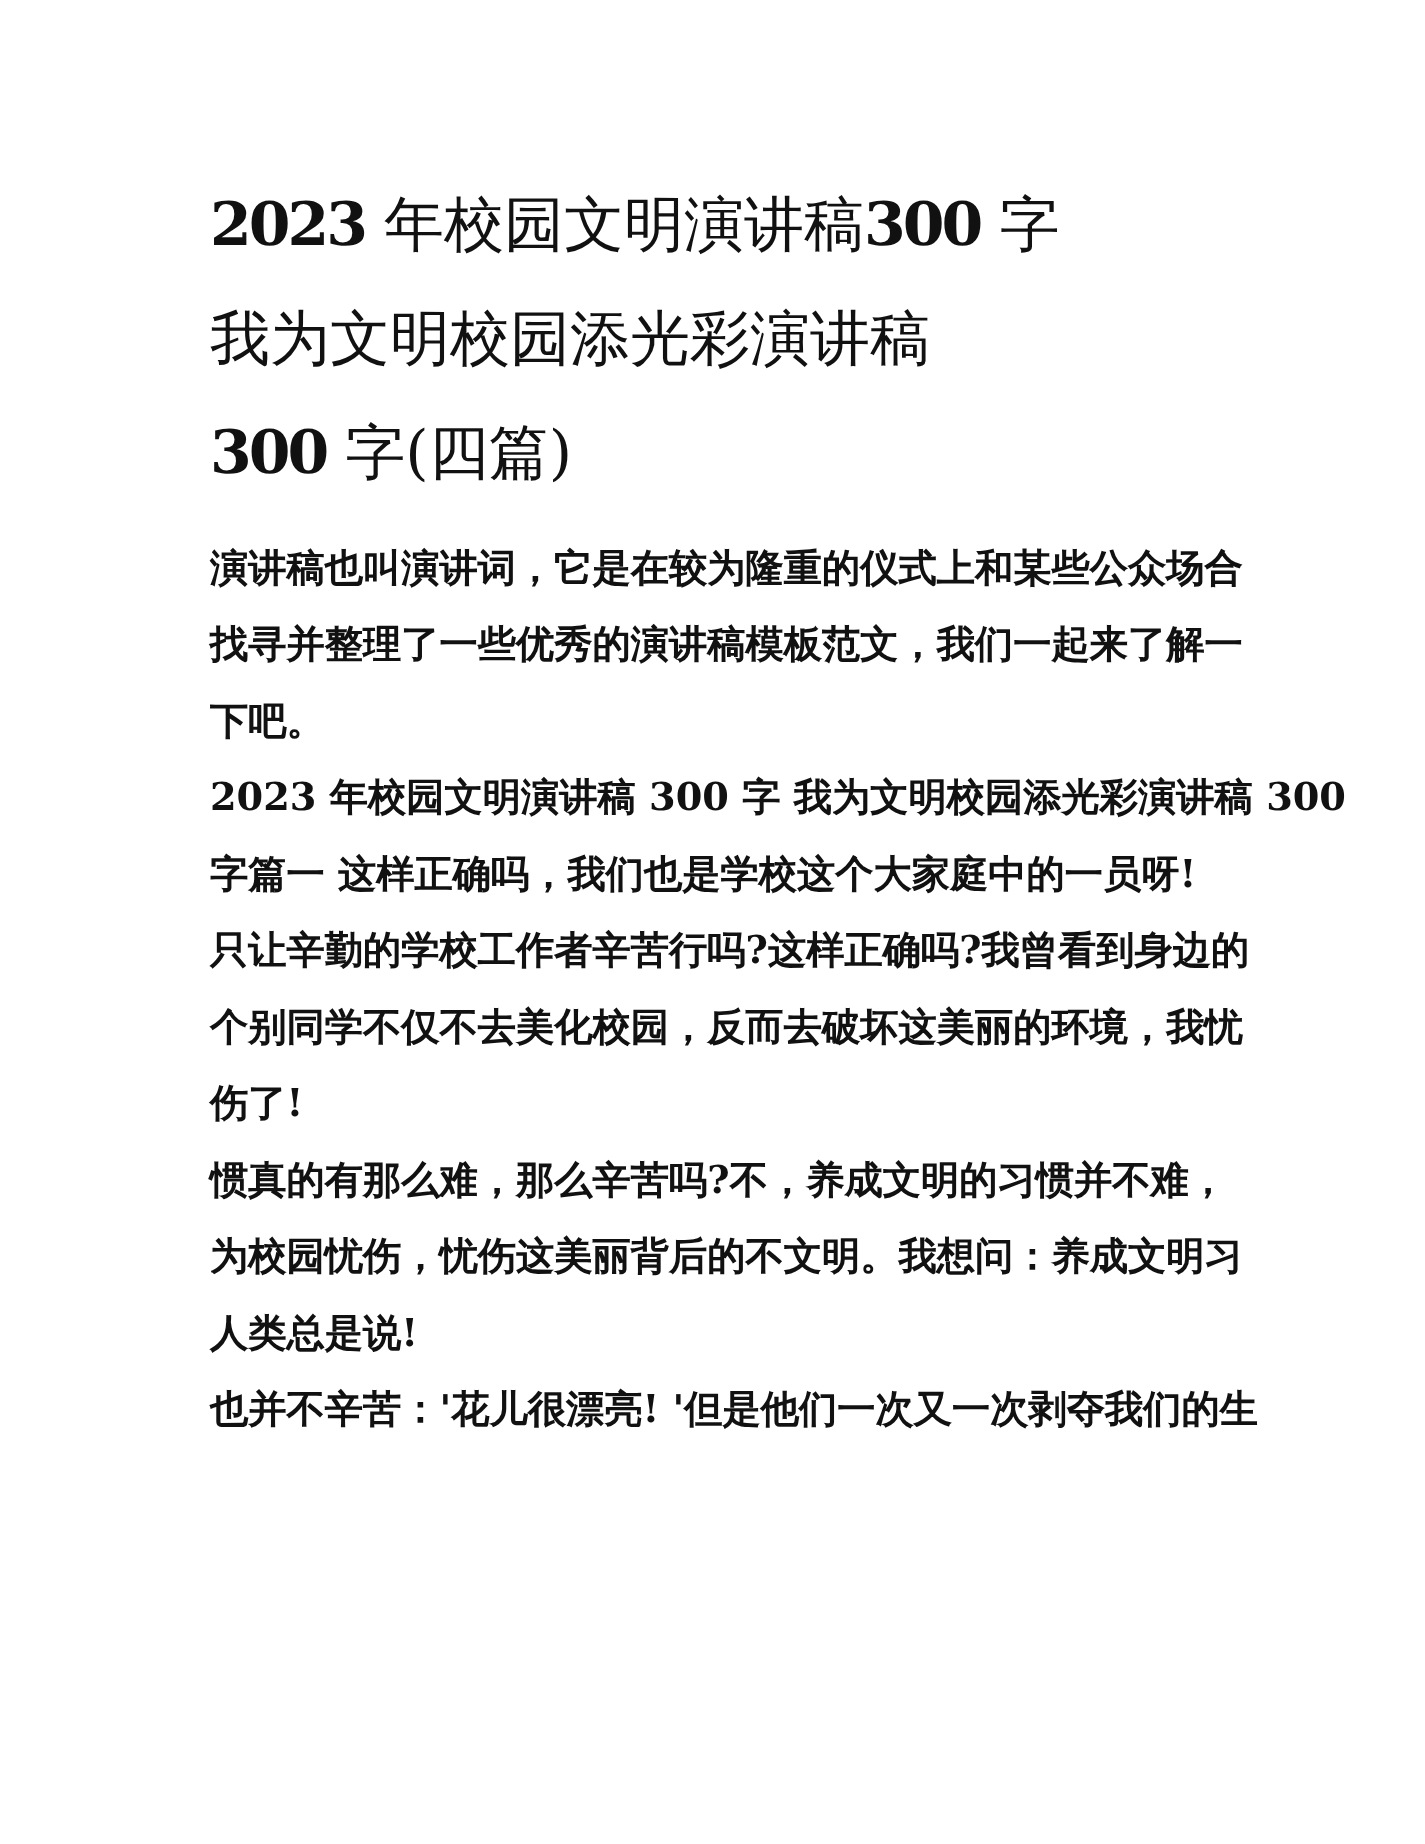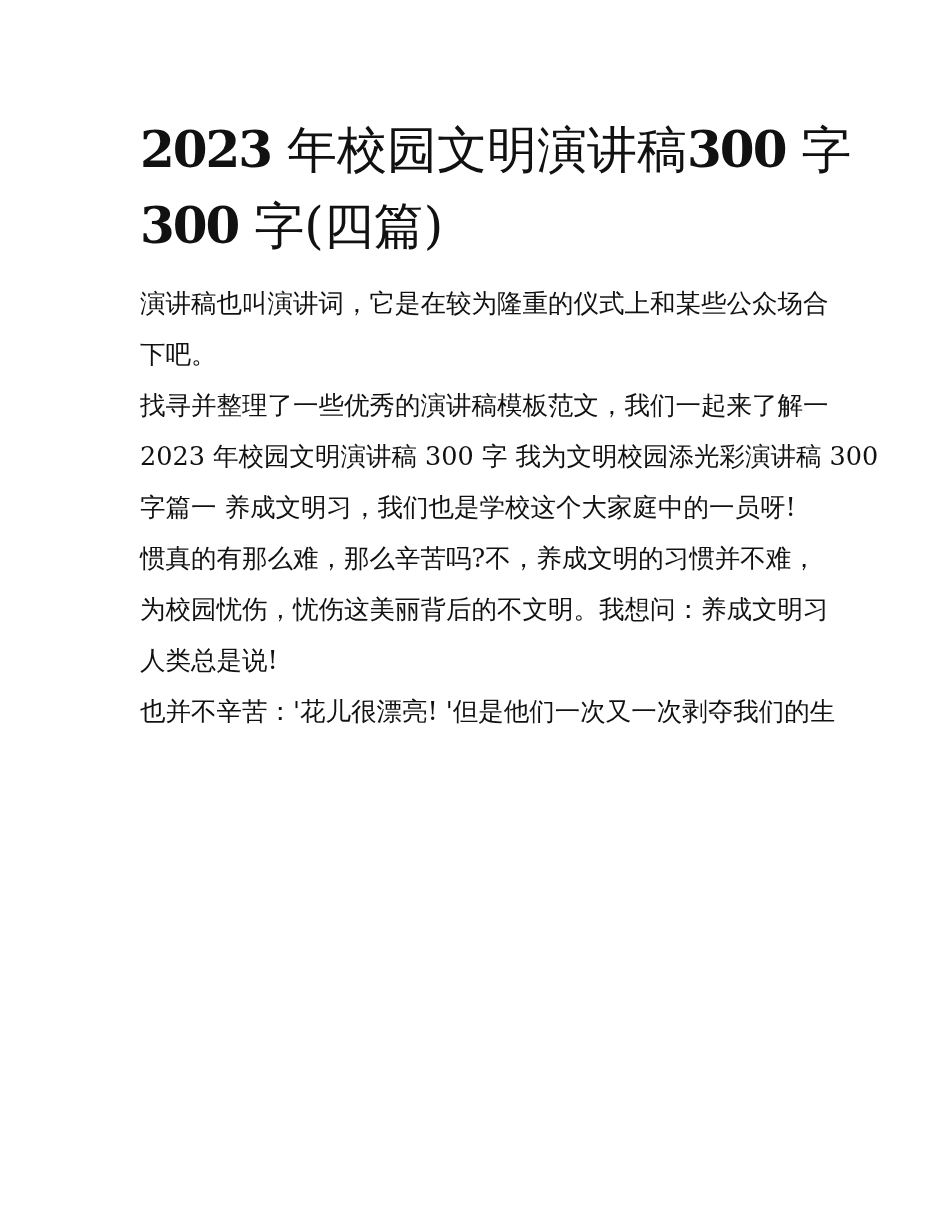--- a/index.html
+++ b/index.html
@@ -24,21 +24,21 @@
     }
     .content {
       position: absolute;
       left: 140px;
       top: 112px;
       width: 680px;
     }
     .title {
       margin: 0;
       font-weight: normal;
-      font-size: 50px;
+      font-size: 40px;
       line-height: 76px;
       letter-spacing: 0px;
       white-space: nowrap;
     }
     .title .line {
       display: block;
       height: 76px;
     }
     .title .num {
       font-family: "DejaVu Serif", "Liberation Serif", serif;
@@ -50,50 +50,59 @@
     }
     .para {
       margin: 0;
       font-size: 25.5px;
       line-height: 51px;
       white-space: nowrap;
     }
     .para .line {
       display: block;
       height: 51px;
+      font-weight: bold;
     }
   </style>
 </head>
 <body>
 
 <div class="page">
   <div class="content">
 
     <h1 class="title">
       <span class="line">
         <span class="num">2023</span><span> 年校园文明演讲稿</span><span class="num">300</span><span> 字</span>
       </span>
       <span class="line">
+        <span>我为文明校园添光彩演讲稿</span>
+      </span>
+      <span class="line">
         <span class="num">300</span><span> 字(四篇)</span>
       </span>
     </h1>
 
     <div class="body">
 
       <p class="para">
         <span class="line">演讲稿也叫演讲词，它是在较为隆重的仪式上和某些公众场合</span>
+        <span class="line">找寻并整理了一些优秀的演讲稿模板范文，我们一起来了解一</span>
         <span class="line">下吧。</span>
-        <span class="line">找寻并整理了一些优秀的演讲稿模板范文，我们一起来了解一</span>
       </p>
 
       <p class="para">
         <span class="line">2023 年校园文明演讲稿 300 字 我为文明校园添光彩演讲稿 300</span>
-        <span class="line">字篇一 养成文明习，我们也是学校这个大家庭中的一员呀!</span>
+        <span class="line">字篇一 这样正确吗，我们也是学校这个大家庭中的一员呀!</span>
       </p>
 
+      <p class="para">
+        <span class="line">只让辛勤的学校工作者辛苦行吗?这样正确吗?我曾看到身边的</span>
+        <span class="line">个别同学不仅不去美化校园，反而去破坏这美丽的环境，我忧</span>
+        <span class="line">伤了!</span>
+      </p>
 
       <p class="para">
         <span class="line">惯真的有那么难，那么辛苦吗?不，养成文明的习惯并不难，</span>
         <span class="line">为校园忧伤，忧伤这美丽背后的不文明。我想问：养成文明习</span>
         <span class="line">人类总是说!</span>
       </p>
 
       <p class="para">
         <span class="line">也并不辛苦：'花儿很漂亮! '但是他们一次又一次剥夺我们的生</span>
       </p>

